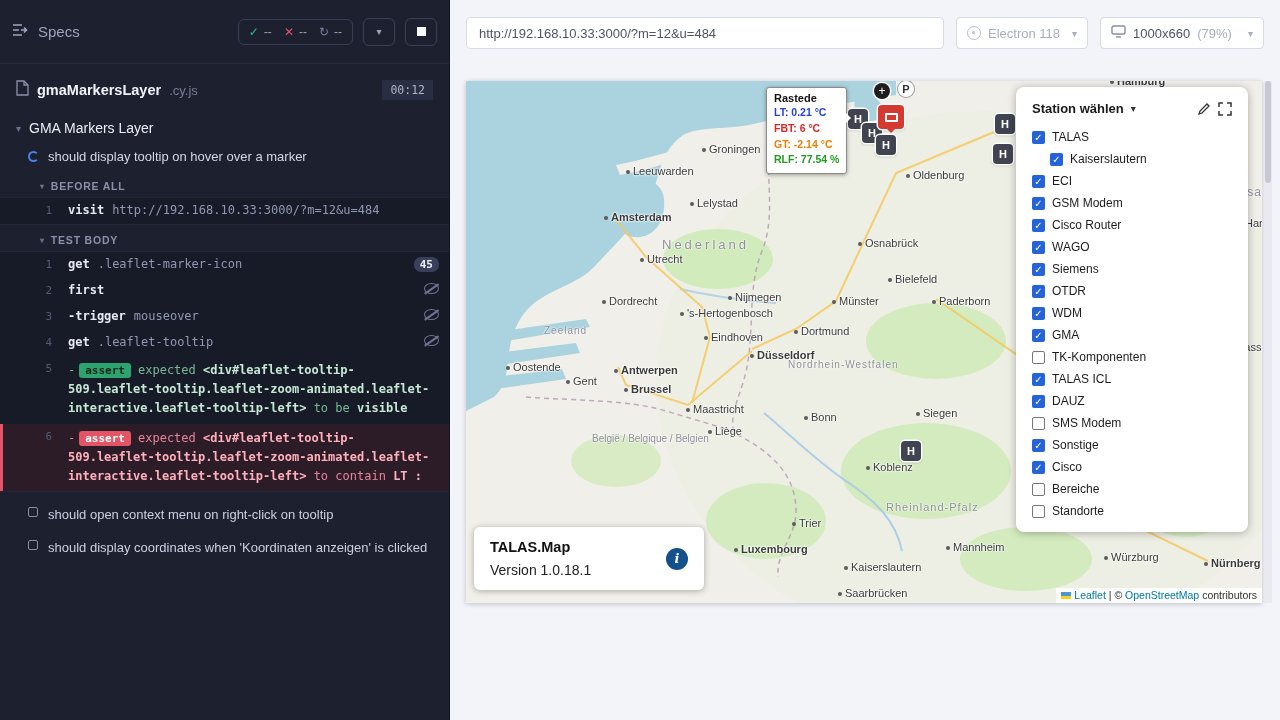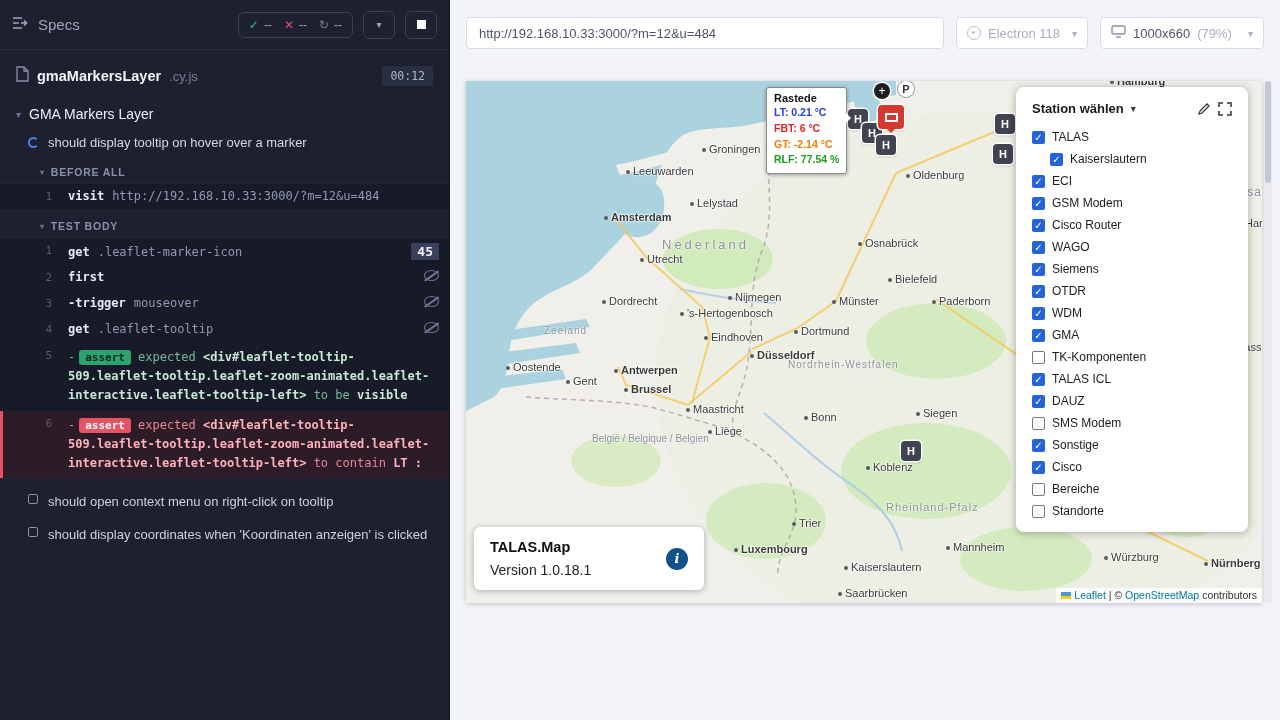--- a/index.html
+++ b/index.html
@@ -1,21 +1,21 @@
 <!DOCTYPE html>
 <html><head>
 <meta charset="utf-8">
 <style>
   *{margin:0;padding:0;box-sizing:border-box}
   html,body{width:1280px;height:720px;overflow:hidden;font-family:"Liberation Sans",sans-serif;background:#f3f4f9}
   .app{display:flex;width:1280px;height:720px}
 
   
   .sidebar{width:450px;height:720px;background:#1d202e;color:#d5d8e6;flex:none;display:flex;flex-direction:column;overflow:hidden;border-right:1px solid #121421}
-  .sb-header{height:50px;display:flex;align-items:center;gap:10px;padding:0 12px;border-bottom:1px solid #272b3d;flex:none}
+  .sb-header{height:64px;display:flex;align-items:center;gap:10px;padding:0 12px;border-bottom:1px solid #272b3d;flex:none}
   .sb-title{color:#9fa4bc;font-size:15px}
   .sb-spacer{flex:1}
   .stats-pill{display:flex;gap:12px;align-items:center;border:1px solid #3a3f58;border-radius:6px;padding:5px 10px;font-size:12px;color:#9fa4bc}
   .stat{display:flex;gap:5px;align-items:center}
   .stat-ic{font-size:12px}
   .stat-ic.check{color:#2bb886}
   .stat-ic.cross{color:#e45464}
   .stat-ic.refresh{color:#7a7f9b}
   .sq-btn{width:32px;height:28px;border:1px solid #3a3f58;border-radius:6px;display:flex;align-items:center;justify-content:center;color:#9fa4bc;font-size:11px;cursor:pointer}
   .stop-sq{width:9px;height:9px;background:#fff}
@@ -34,21 +34,21 @@
   .section-row{display:flex;align-items:center;gap:6px;padding:9px 16px 5px 40px;font-size:10.5px;letter-spacing:.8px;color:#8b90ab;font-weight:bold}
   .section-row .caret{font-size:8px}
 
   .cmds{font-family:"DejaVu Sans Mono",monospace;font-size:12px;background:#171a27;border-top:1px solid #232639;border-bottom:1px solid #232639}
   .cmd-row{display:flex;align-items:flex-start;padding:5px 10px 5px 34px;min-height:26px}
   .cmd-n{width:18px;text-align:right;color:#565b76;flex:none;margin-right:16px;font-size:11px;padding-top:1px}
   .cmd-body{flex:1;display:flex;align-items:baseline;gap:8px;min-width:0}
   .cmd-name{color:#e6e9f5;font-weight:bold;white-space:nowrap}
   .cmd-args{color:#9298b4;overflow-wrap:anywhere}
   .cmd-right{margin-left:auto;flex:none;display:flex;align-items:center}
-  .num-badge{background:#3a405c;color:#eef0fa;border-radius:1px;padding:1px 6px;font-size:13px;font-weight:bold}
+  .num-badge{background:#3a405c;color:#eef0fa;border-radius:7px;padding:1px 6px;font-size:11px;font-weight:bold}
   .eye-slash{position:relative;display:inline-block;width:15px;height:11px}
   .eye-slash::before{content:"";position:absolute;inset:0;border:1.5px solid #6f7492;border-radius:50%}
   .eye-slash::after{content:"";position:absolute;left:-1px;top:4.5px;width:17px;height:1.5px;background:#6f7492;transform:rotate(-35deg)}
 
   .a-msg{flex:1;line-height:1.6;color:#79b898;overflow-wrap:anywhere}
   .a-badge{border-radius:3px;padding:1px 6px;margin:0 7px 0 4px;font-weight:bold;font-size:11px}
   .cmd-row.passed .a-badge{background:#2da36f;color:#07291b}
   .cmd-row.passed .a-bold{color:#c6e8d5;font-weight:bold}
   .cmd-row.failed{background:#2c1c28;border-left:3px solid #e45464;padding-left:31px}
   .cmd-row.failed .a-msg{color:#e98497}

